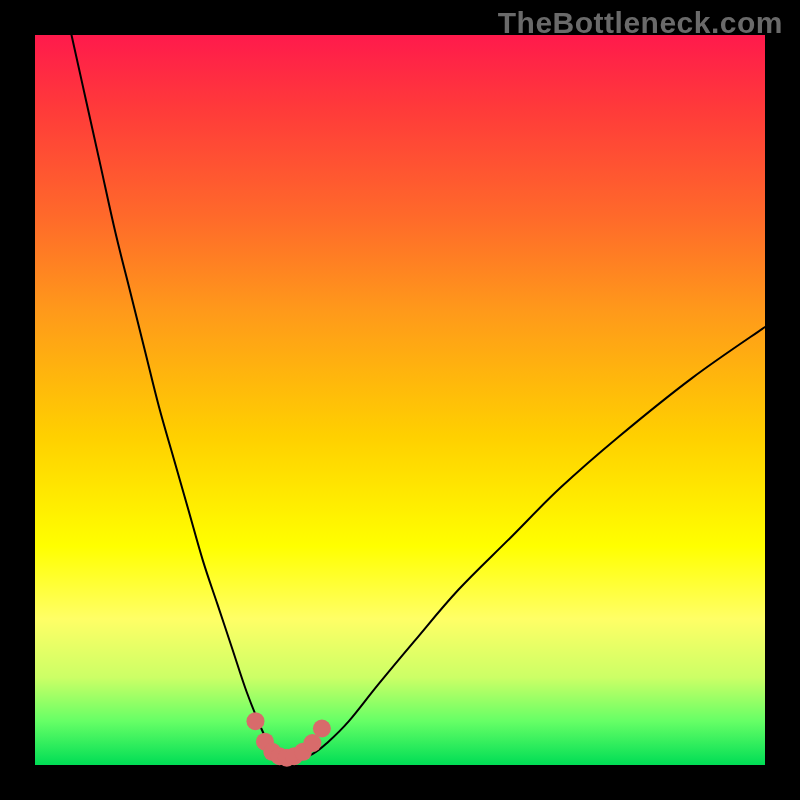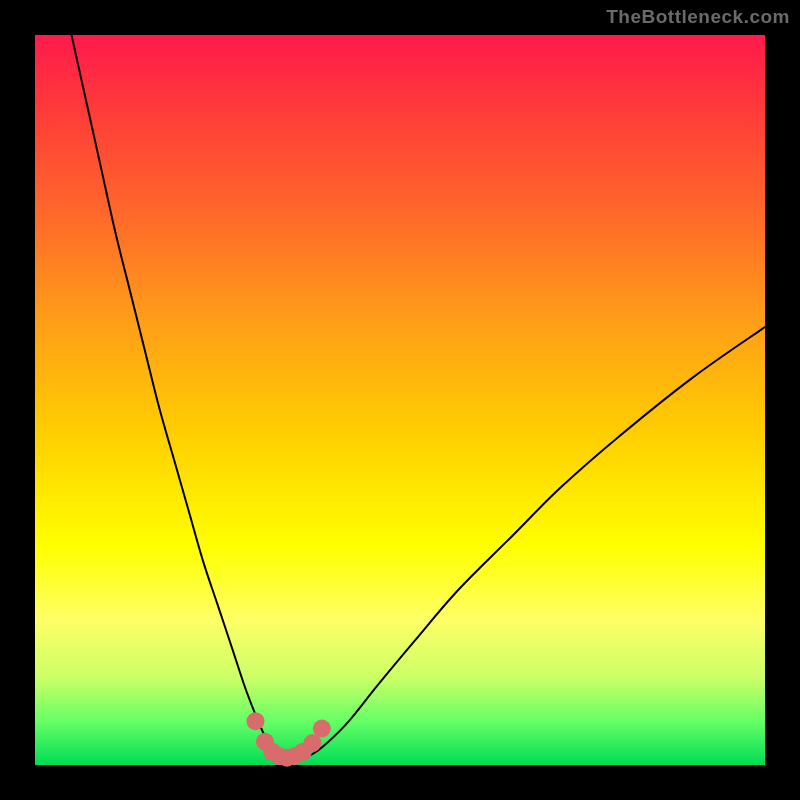--- a/index.html
+++ b/index.html
@@ -30,23 +30,23 @@
       #ffd000 55%,
       #ffff00 70%,
       #ffff66 80%,
       #ccff66 88%,
       #66ff66 94%,
       #00dd55 100%);
   }
   .watermark {
     position: absolute;
     top: 6px;
-    right: 10px;
+    right: 17px;
     font-family: Arial, Helvetica, sans-serif;
-    font-size: 19px;
+    font-size: 30px;
     font-weight: 600;
     color: #6a6a6a;
     letter-spacing: 0.5px;
     user-select: none;
   }
   svg.curve {
     position: absolute;
     left: 0;
     top: 0;
     width: 730px;

